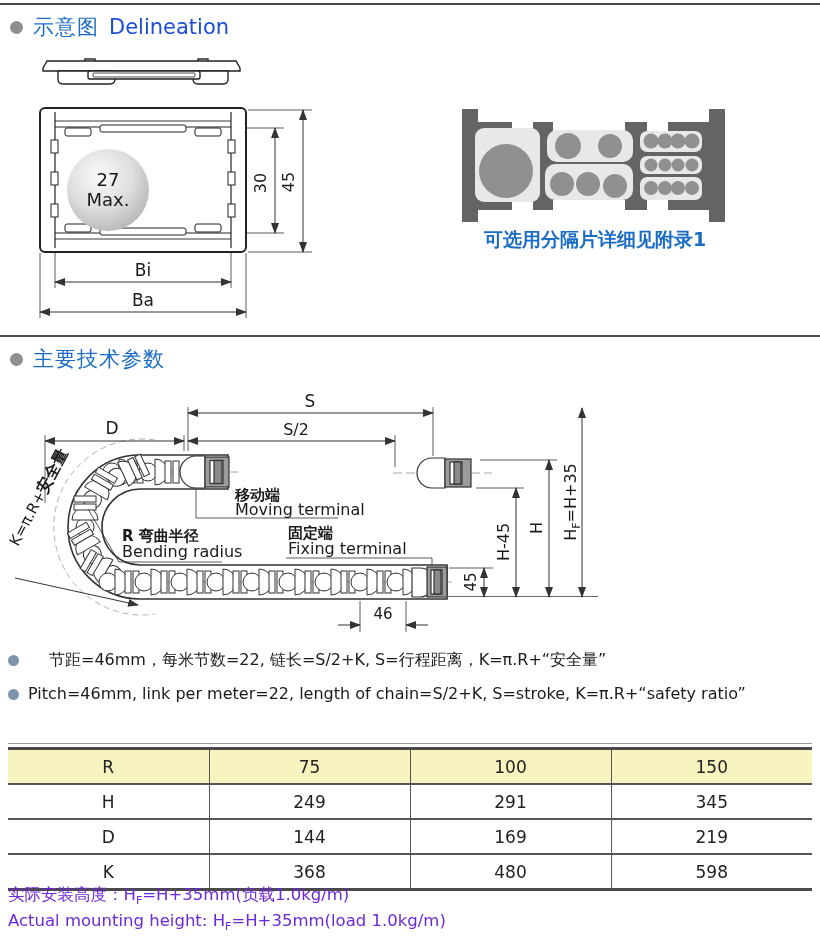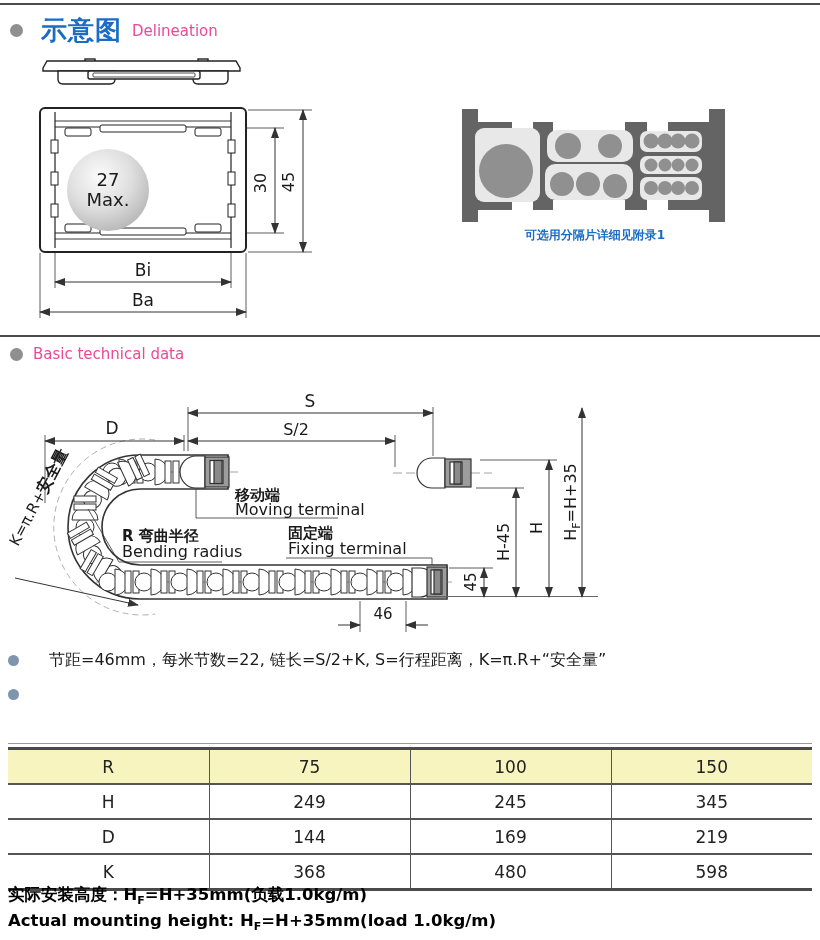--- a/index.html
+++ b/index.html
@@ -1,36 +1,36 @@
 <!DOCTYPE html>
 <html><head>
 <meta charset="utf-8">
 <style>
   html,body{margin:0;padding:0;background:#ffffff;}
   body{font-family:"DejaVu Sans","Liberation Sans",sans-serif;color:#1c1c1c;}
   #page{position:relative;width:820px;height:940px;background:#fff;overflow:hidden;}
 
   .sec-hdr{position:absolute;left:0;width:820px;border-top:2px solid #4a4a4a;padding:8px 0 0 10px;display:flex;align-items:center;gap:10px;}
   .bullet{width:13px;height:13px;border-radius:50%;background:#8f8f8f;flex:0 0 auto;}
-  .hdr-zh{font-size:26px;font-weight:bold;color:#1a6cc5;letter-spacing:1px;margin-left:8px;}
-  .hdr-en{font-size:15px;color:#ec4899;}
-
-  .caption{position:absolute;left:450px;top:227px;width:290px;text-align:center;font-size:12px;font-weight:bold;color:#1a6cc5;}
+  .hdr-zh{font-size:21px;font-weight:normal;color:#1a6cc5;letter-spacing:1px;}
+  .hdr-en{font-size:21px;color:#1d4ed8;}
+
+  .caption{position:absolute;left:450px;top:227px;width:290px;text-align:center;font-size:19px;font-weight:bold;color:#1a6cc5;}
 
   .note-row{position:absolute;left:8px;display:flex;align-items:flex-start;gap:9px;width:800px;}
   .note-dot{width:11px;height:11px;border-radius:50%;background:#7e95ad;margin-top:5px;flex:0 0 auto;}
   .note-text{font-size:16px;color:#1b1b1b;}
 
   .tbl-wrap{position:absolute;left:8px;top:743px;width:804px;border-top:1px solid #999;padding-top:3px;}
   table{width:100%;border-collapse:collapse;table-layout:fixed;border-top:3px solid #4a4a4a;border-bottom:3px solid #4a4a4a;}
   td{height:31px;text-align:center;font-size:17px;color:#222;border-bottom:2px solid #555;}
   td + td{border-left:1.5px solid #555;}
   tr.hdr td{background:#f8f4bf;}
 
-  .foot{position:absolute;left:8px;font-size:16.5px;color:#000000;font-weight:bold;}
+  .foot{position:absolute;left:8px;font-size:16.5px;color:#6d28d9;}
   sub{font-size:11px;}
 
   svg text{fill:#1a1a1a;}
   .zh-lbl{font-weight:600;}
 </style>
 </head>
 <body>
 
 <div id="page">
 
@@ -152,21 +152,21 @@
       <circle cx="196" cy="88" r="7" fill="#909090"></circle>
         <circle cx="210" cy="88" r="7" fill="#909090"></circle>
         <circle cx="223" cy="88" r="7" fill="#909090"></circle>
         <circle cx="237" cy="88" r="7" fill="#909090"></circle>
     </g>
   </svg>
   <div class="caption">可选用分隔片详细见附录1</div>
 
   <div class="sec-hdr" style="top:335px;">
     <span class="bullet"></span>
-    <span class="hdr-en">Basic technical data</span>
+    <span class="hdr-zh">主要技术参数</span>
   </div>
 
   <svg style="position:absolute;left:0;top:385px;" width="820" height="262" viewBox="0 0 820 262">
     <defs>
       <marker id="ar" markerWidth="11" markerHeight="8" refX="10" refY="4" orient="auto-start-reverse" markerUnits="userSpaceOnUse">
         <path d="M0,0 L11,4 L0,8 z" fill="#333"></path>
       </marker>
       <g id="lnk" fill="#fff" stroke="#333" stroke-width="1">
         <circle cx="0" cy="0" r="9"></circle>
         <path d="M7,-13 a13,13 0 0 1 0,26 z"></path>
@@ -277,35 +277,36 @@
       <tspan>K=π.R+</tspan><tspan font-weight="bold" font-size="16">安全量</tspan>
     </text>
   </svg>
 
   <div class="note-row" style="top:650px;gap:30px;">
     <span class="note-dot"></span>
     <span class="note-text">节距=46mm，每米节数=22, 链长=S/2+K, S=行程距离，K=π.R+“安全量”</span>
   </div>
   <div class="note-row" style="top:684px;">
     <span class="note-dot"></span>
+    <span class="note-text">Pitch=46mm, link per meter=22, length of chain=S/2+K, S=stroke, K=π.R+“safety ratio”</span>
   </div>
 
   <div class="tbl-wrap">
     <table>
       <tbody>
           <tr class="hdr">
         <td>R</td>
         <td>75</td>
         <td>100</td>
         <td>150</td>
       </tr>
       <tr>
         <td>H</td>
         <td>249</td>
-        <td>245</td>
+        <td>291</td>
         <td>345</td>
       </tr>
       <tr>
         <td>D</td>
         <td>144</td>
         <td>169</td>
         <td>219</td>
       </tr>
       <tr>
         <td>K</td>

